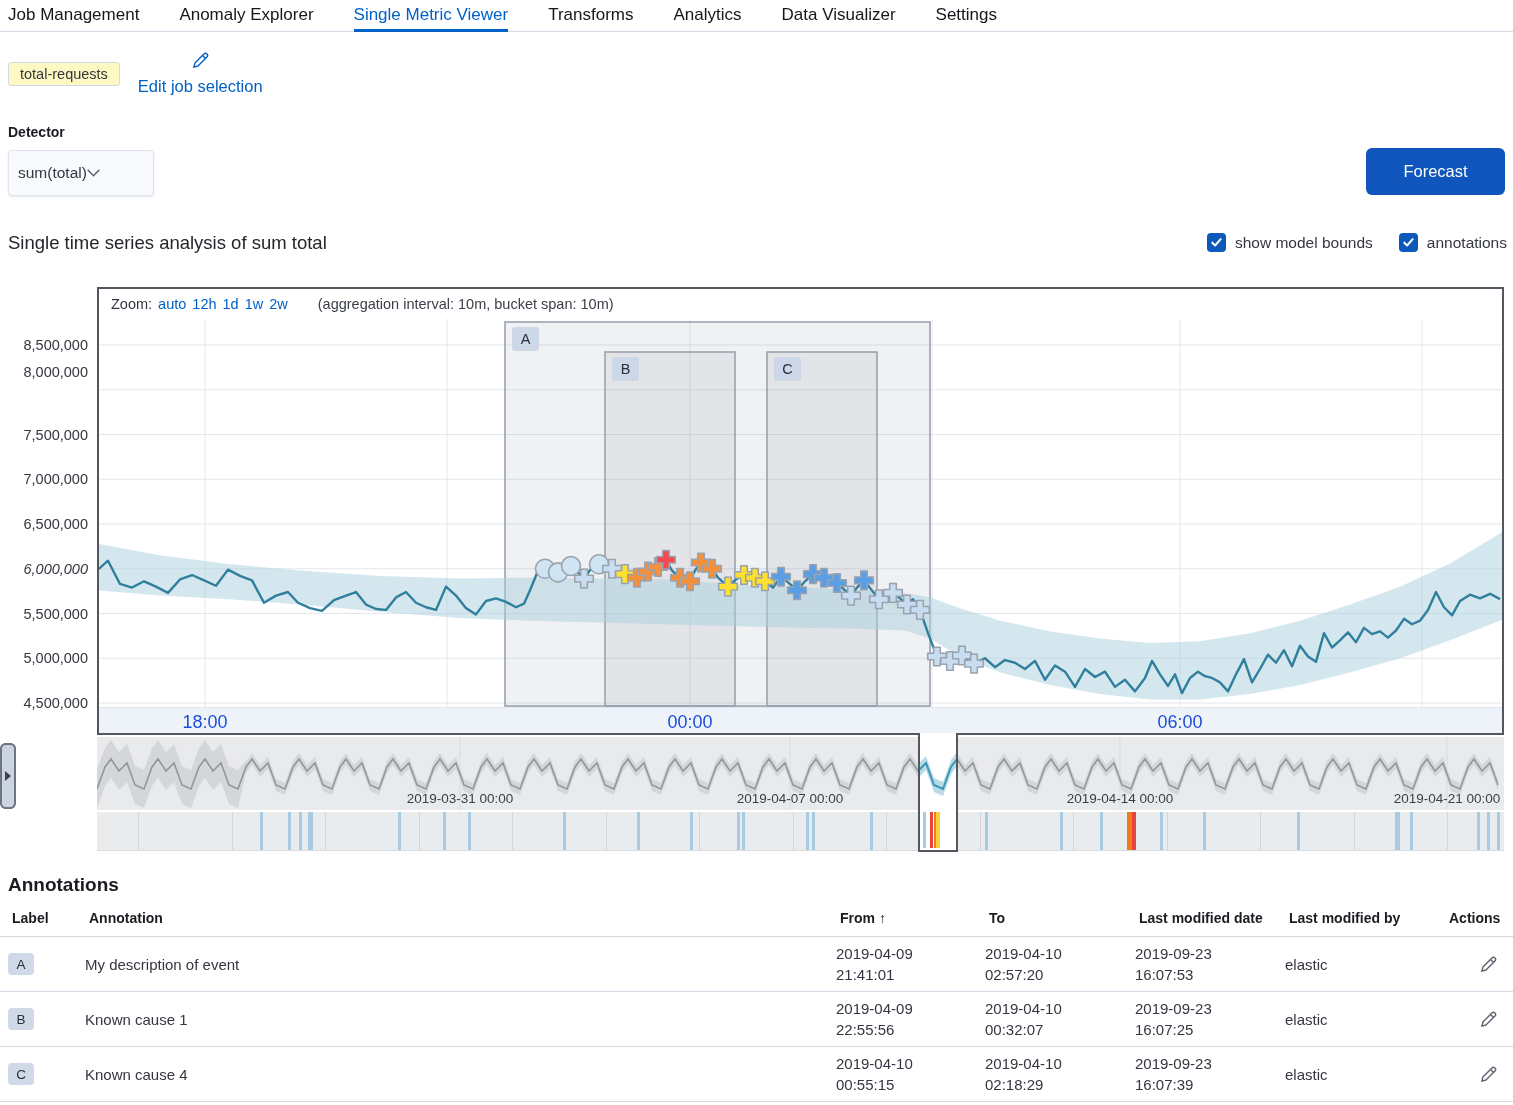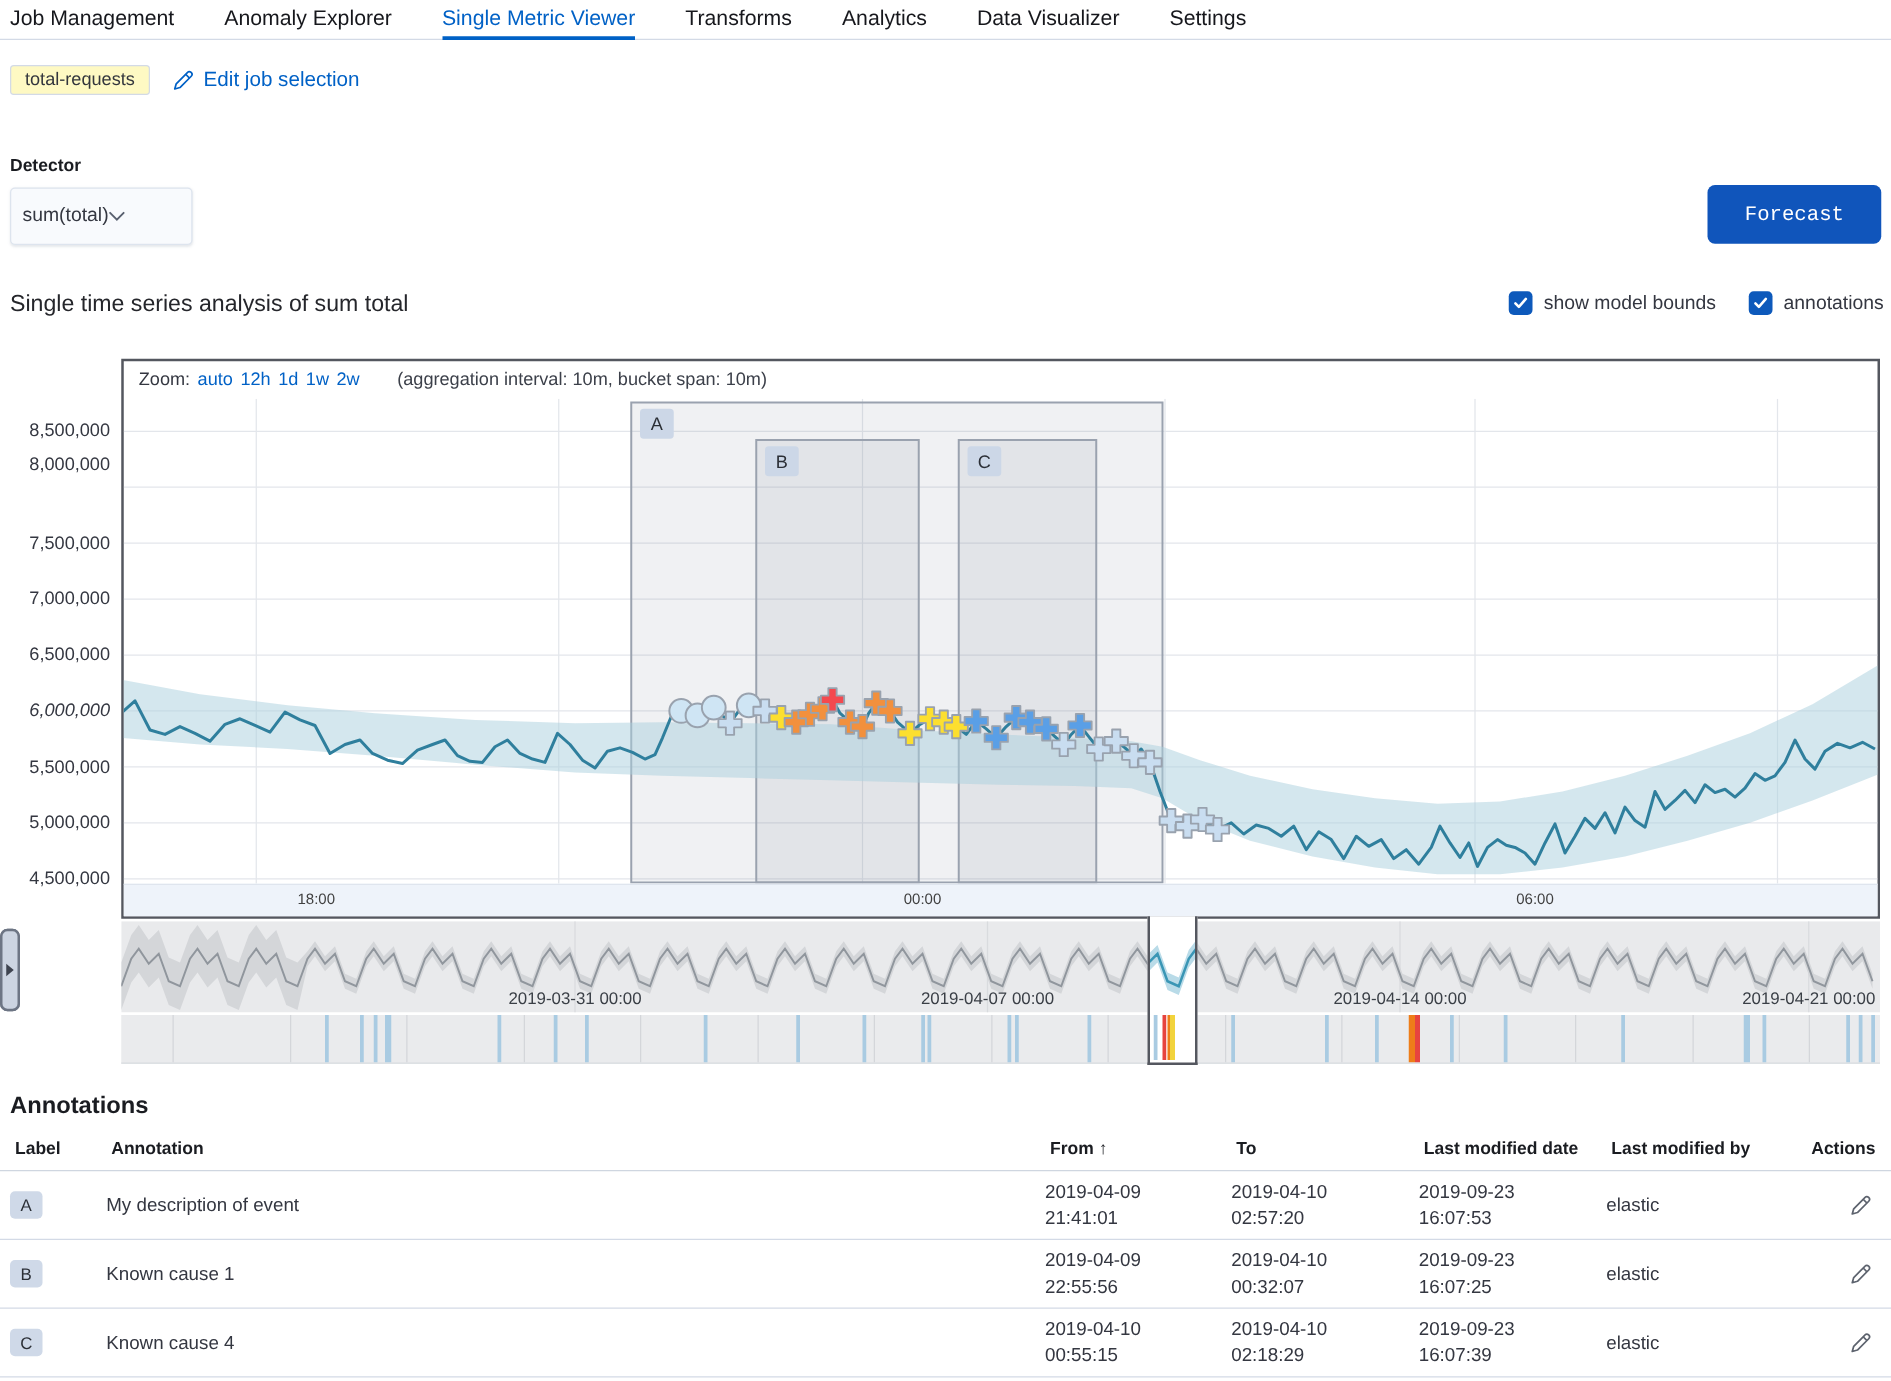--- a/index.html
+++ b/index.html
@@ -9,48 +9,48 @@
   
   .tabs{position:absolute;top:0;left:0;right:0;height:32px;border-bottom:1px solid #d3dae6;
         display:flex;gap:40px;padding-left:8px;box-sizing:border-box;}
   .tab{font-size:17px;color:#16171c;line-height:29px;height:32px;border-bottom:3px solid transparent;
        box-sizing:border-box;cursor:pointer;white-space:nowrap;}
   .tab.active{color:#0061c6;border-bottom-color:#0061c6;}
 
   
   .job-bar{position:absolute;top:52px;left:8px;display:flex;align-items:center;gap:18px;}
   .badge{border:1px solid #d3dae6;border-radius:3px;padding:3px 11px;font-size:14.5px;color:#33363d;background:#fef9c3;}
-  .edit-link{display:flex;align-items:center;gap:8px;color:#0061c6;font-size:16.5px;cursor:pointer;}
+  .edit-link{display:flex;align-items:center;gap:8px;color:#0061c6;font-size:16.5px;cursor:pointer;flex-direction:column;}
 
   
   .detector{position:absolute;top:124px;left:8px;}
   .detector-label{font-size:14px;font-weight:700;color:#1a1c21;}
   .select{margin-top:10px;width:146px;height:46px;background:#f8fafd;border:1px solid #dde4ee;border-radius:4px;
           display:flex;align-items:center;padding:0 9px;font-size:15.5px;
           color:#343741;box-sizing:border-box;box-shadow:0 1px 2px rgba(152,162,179,.25);cursor:pointer;}
   .forecast{position:absolute;top:148px;right:8px;width:139px;height:47px;background:#1055bb;color:#fff;
-            border:none;border-radius:6px;font-size:16.5px;font-weight:500;font-family:Liberation Mono, monospace;cursor:pointer;}
+            border:none;border-radius:6px;font-size:16.5px;font-weight:500;font-family:Liberation Sans, sans-serif;cursor:pointer;}
 
   
   .chart-title{position:absolute;top:232px;left:8px;font-size:18.5px;font-weight:500;color:#25262b;margin:0;}
   .toggles{position:absolute;top:233px;right:6px;display:flex;gap:26px;}
   .toggle{display:flex;align-items:center;gap:9px;font-size:15.5px;color:#343741;cursor:pointer;}
   .checkbox{width:19px;height:19px;border-radius:4px;background:#0d59bb;display:flex;align-items:center;justify-content:center;flex:none;}
 
   
   .ylabels{position:absolute;top:287px;left:0;width:88px;height:448px;}
   .ylab{position:absolute;right:0;transform:translateY(-50%);font-size:14.5px;color:#343741;white-space:nowrap;}
   .chart-box{position:absolute;left:97px;top:287px;width:1407px;height:448px;border:2px solid #54575f;
              box-sizing:border-box;background:#fff;}
   .zoom-bar{height:30px;display:flex;align-items:center;font-size:14.5px;color:#343741;padding-left:12px;gap:6px;}
   .zoom-bar .zlink{color:#0061c6;cursor:pointer;}
   .zoom-bar .znote{margin-left:24px;color:#3c404a;}
   #plot{display:block;}
   .xaxis{position:relative;height:25px;background:#eef3fa;border-top:1px solid #dfe5ee;}
-  .xtick{position:absolute;top:4px;transform:translateX(-50%);font-size:12px;color:#404040;margin-left:48px;}
+  .xtick{position:absolute;top:4px;transform:translateX(-50%);font-size:18px;color:#1d4ed8;}
 
   
   .context{position:absolute;left:0;top:737px;width:1513px;height:120px;}
   #ctxsvg{position:absolute;left:97px;top:0;}
   .swimlane{position:absolute;left:97px;top:75px;width:1407px;height:38px;background:#eaebed;
             border-bottom:1px solid #d8dbdf;overflow:hidden;}
   .sl-div{position:absolute;top:0;bottom:0;width:1px;background:#d4d6da;}
   .sl-tick{position:absolute;top:0;bottom:0;}
   .brush{position:absolute;left:918px;top:-4px;width:36px;height:117px;background:#fff;
          border-left:2px solid #54575f;border-right:2px solid #54575f;border-bottom:2px solid #54575f;}

